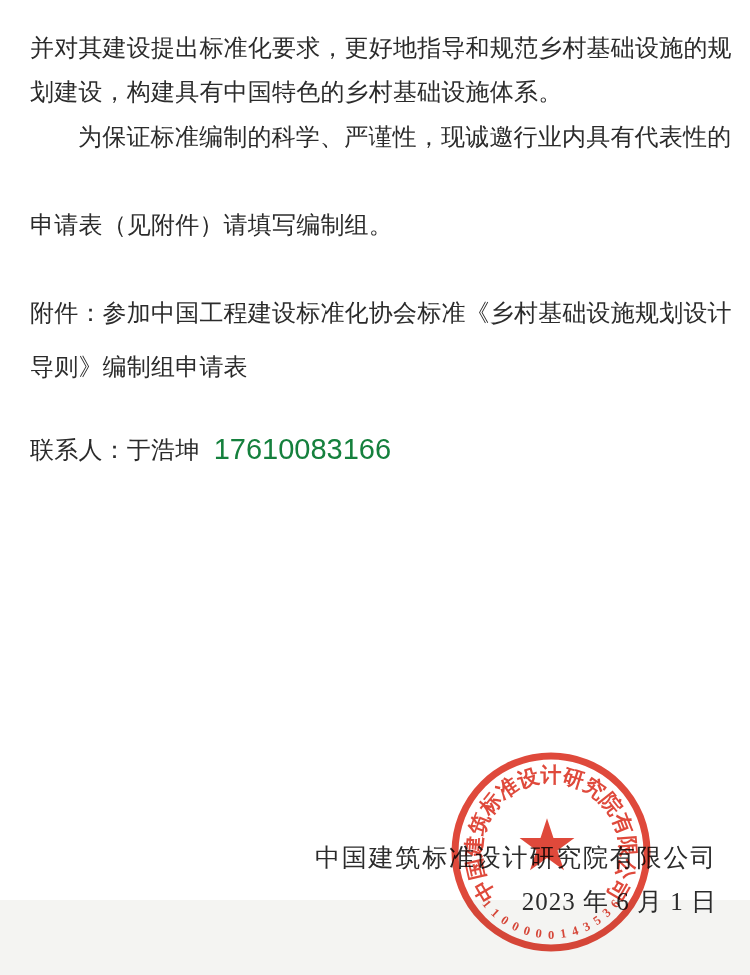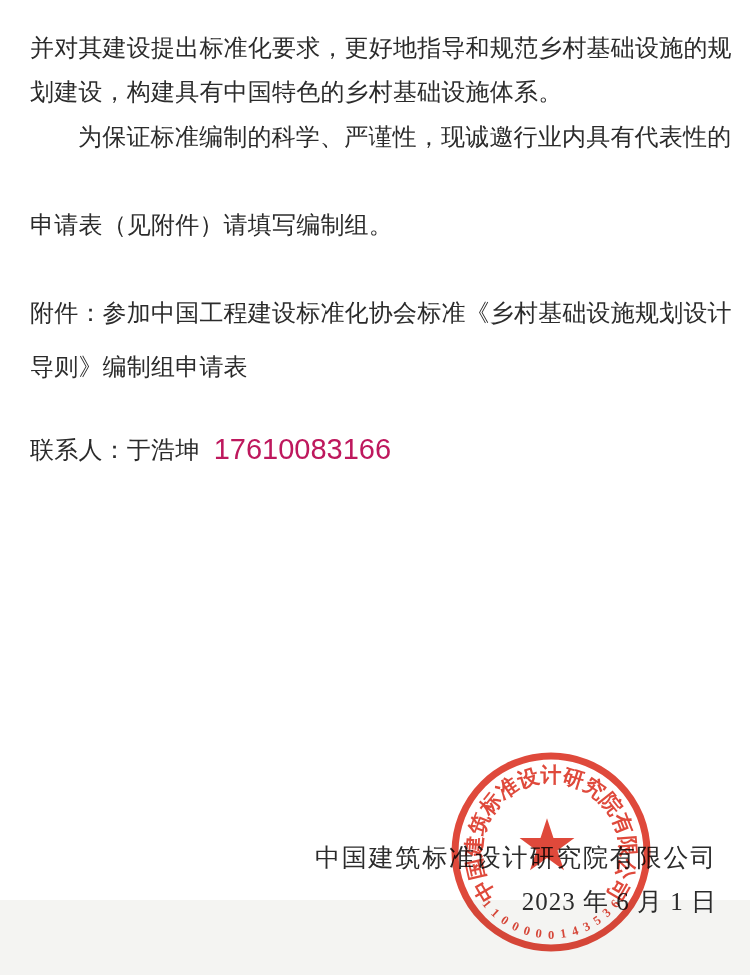--- a/index.html
+++ b/index.html
@@ -18,21 +18,21 @@
     font-size:24px;line-height:30px;color:#2b2b2b;
     white-space:nowrap;letter-spacing:0.2px;
   }
   .indent{left:78px;}
   .t1{top:33px;} .t2{top:77px;} .t3{top:122px;} .t4{top:166px;} .t5{top:210px;}
   .t6{top:298px;} .t7{top:352px;}
   .t-contact{top:434px;}
   .t-email{top:612px;}
   .sansval{
     font-family:"Liberation Sans",sans-serif;
-    font-size:29px;color:#be185d;letter-spacing:0;
+    font-size:29px;color:#15803d;letter-spacing:0;
     margin-left:8px;vertical-align:-1px;
   }
   .sig{
     position:absolute;right:33px;text-align:right;
     color:#2b2b2b;white-space:nowrap;
   }
   .sig-company{top:841px;font-size:25px;letter-spacing:1.8px;z-index:1;}
   .sig-date{top:885px;font-size:25px;letter-spacing:1px;z-index:1;}
   .seal{
     position:absolute;left:450px;top:751px;width:202px;height:202px;

